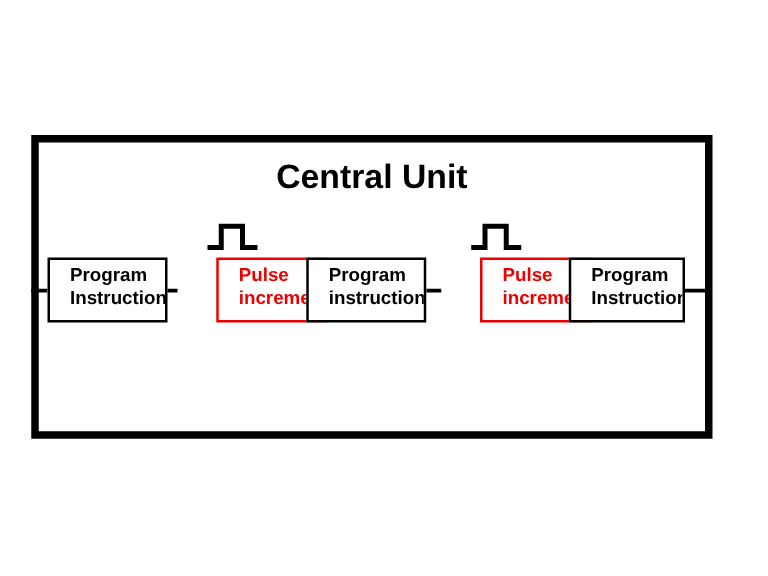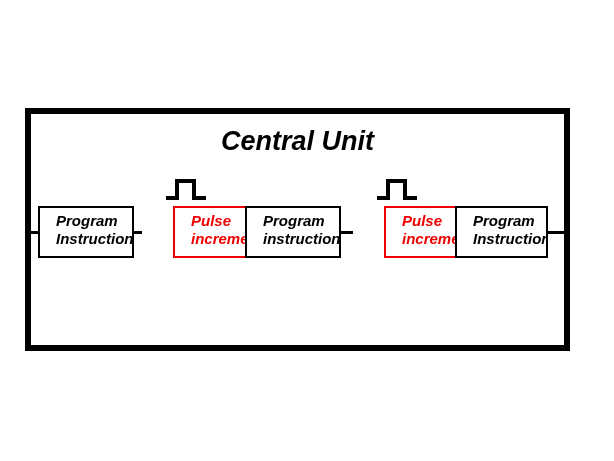--- a/index.html
+++ b/index.html
@@ -11,21 +11,20 @@
   body {
     font-family: "Liberation Sans", sans-serif;
   }
 
   #canvas {
     position: relative;
     width: 614px;
     height: 365px;
     background: #ffffff;
     overflow: hidden;
-    font-style: italic;
   }
 
   
   #central-unit-frame {
     position: absolute;
     left: 25px;
     top: 108px;
     width: 545px;
     height: 243px;
     border: 6px solid #000000;

